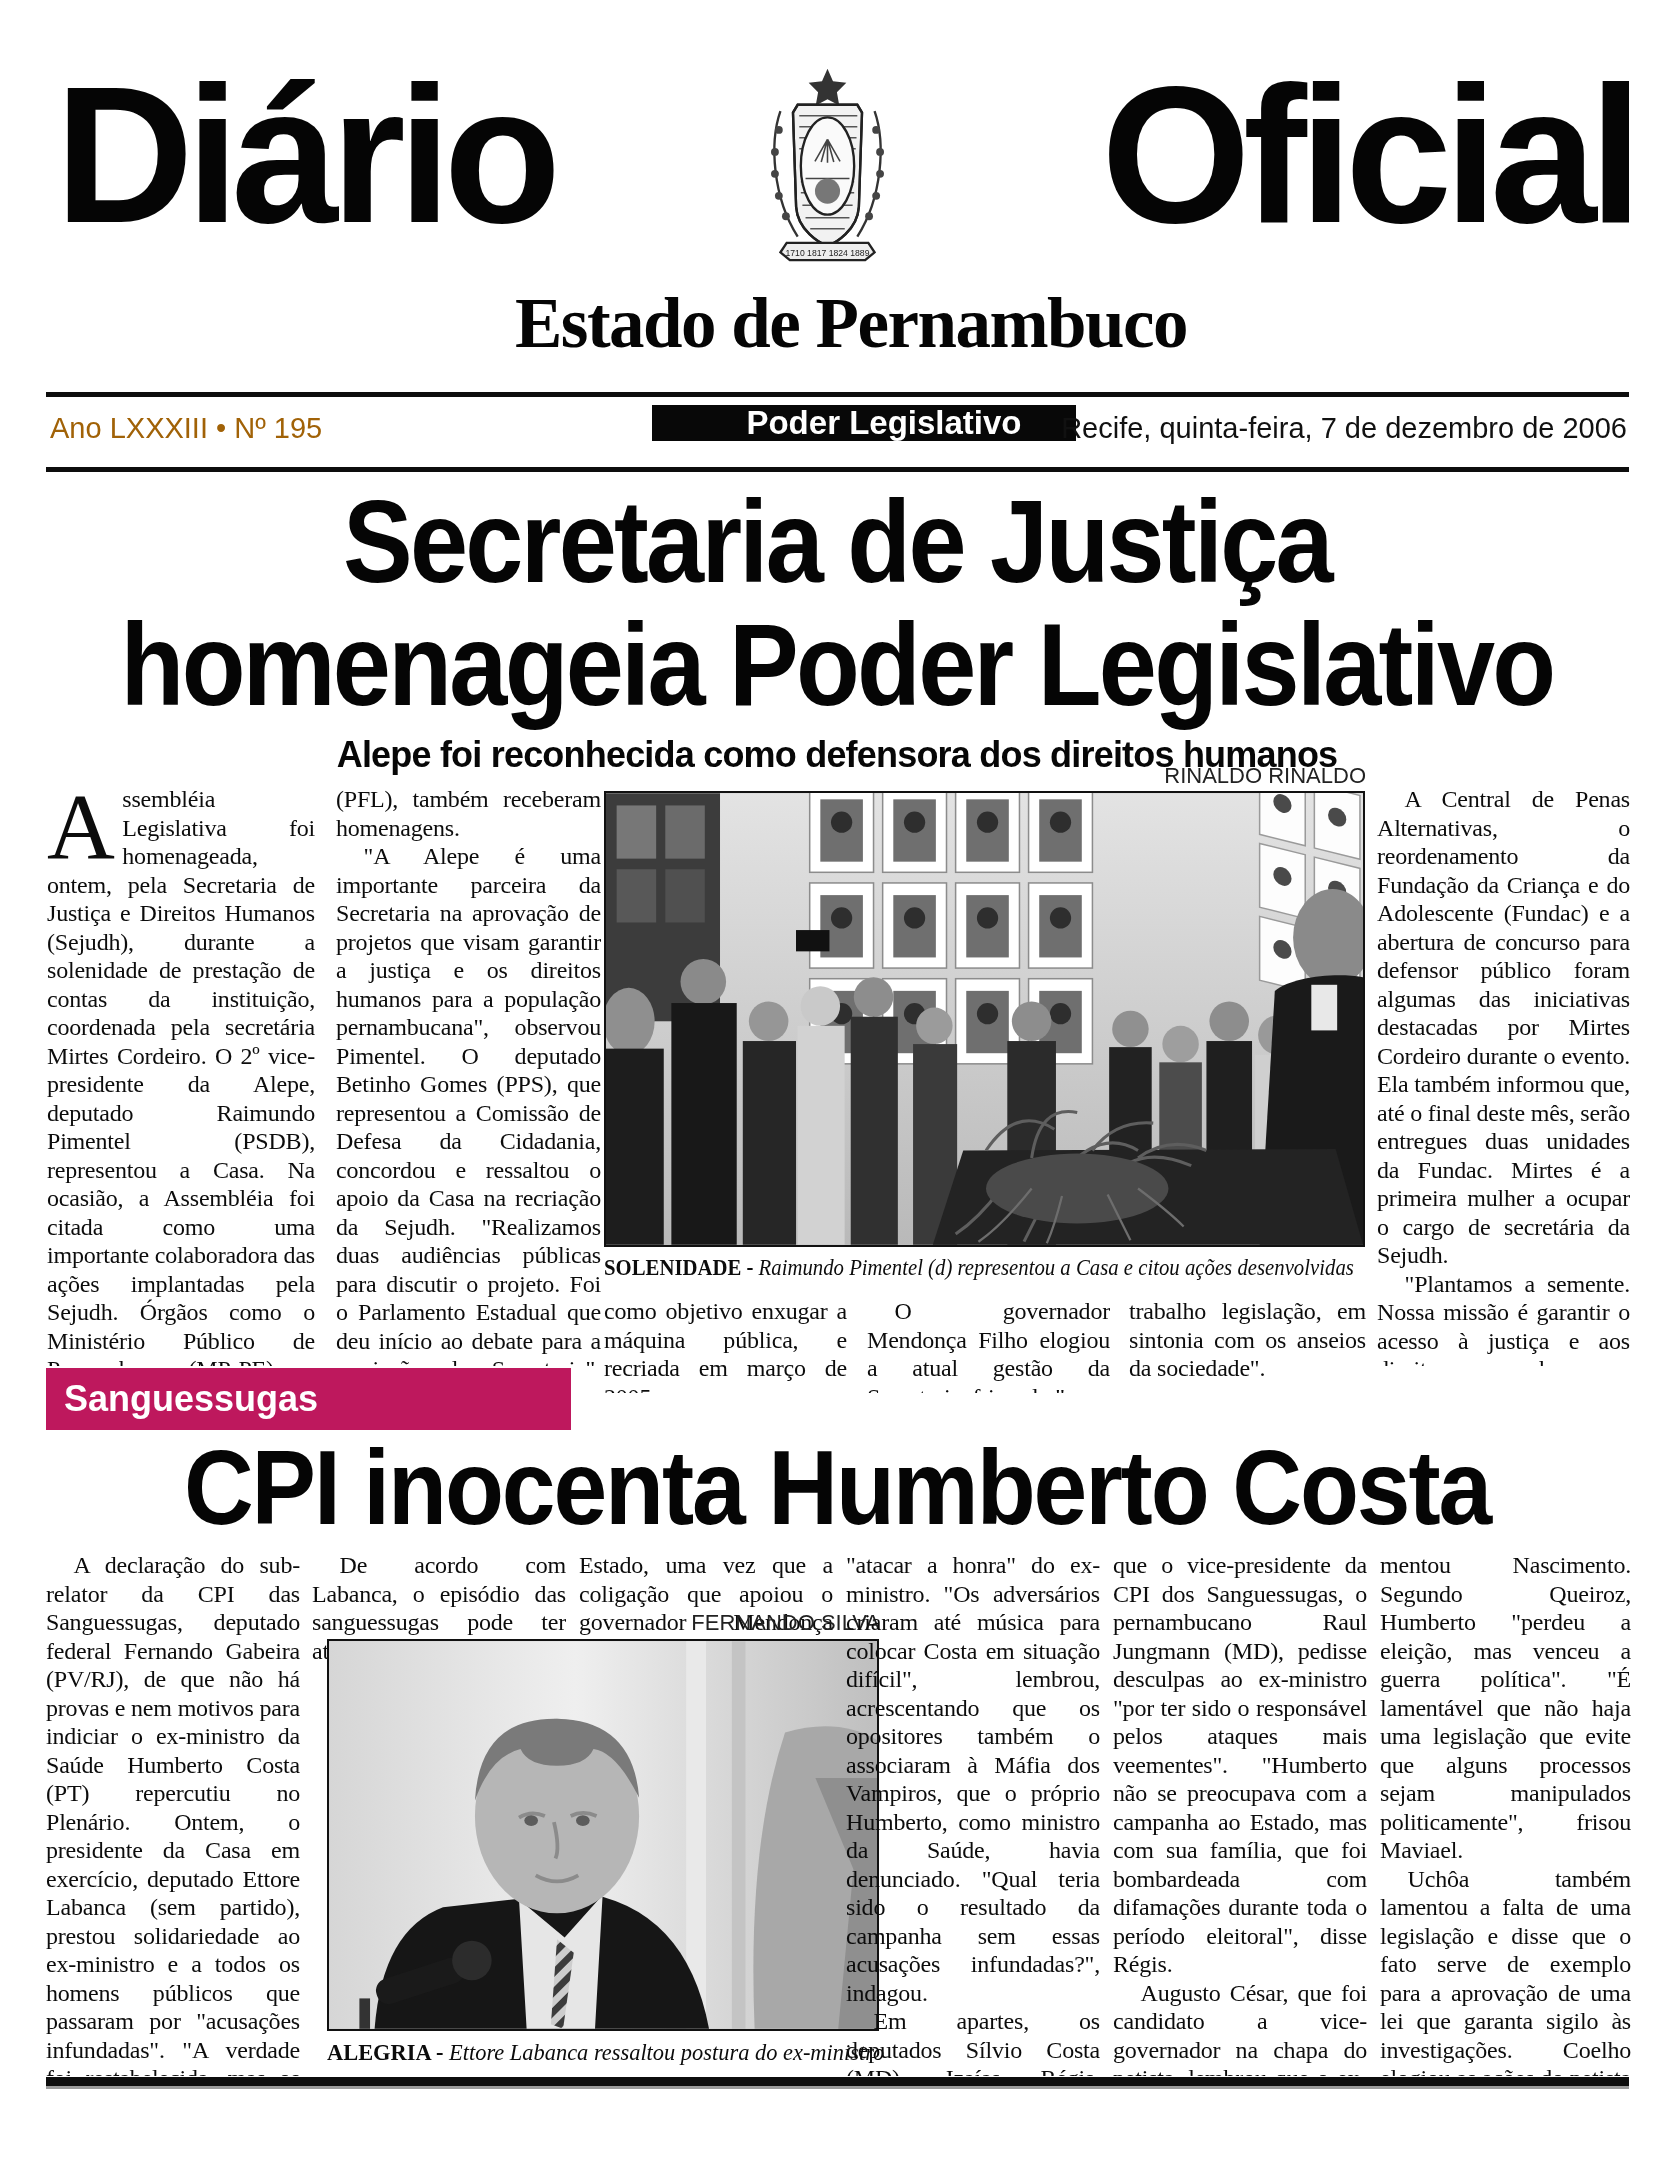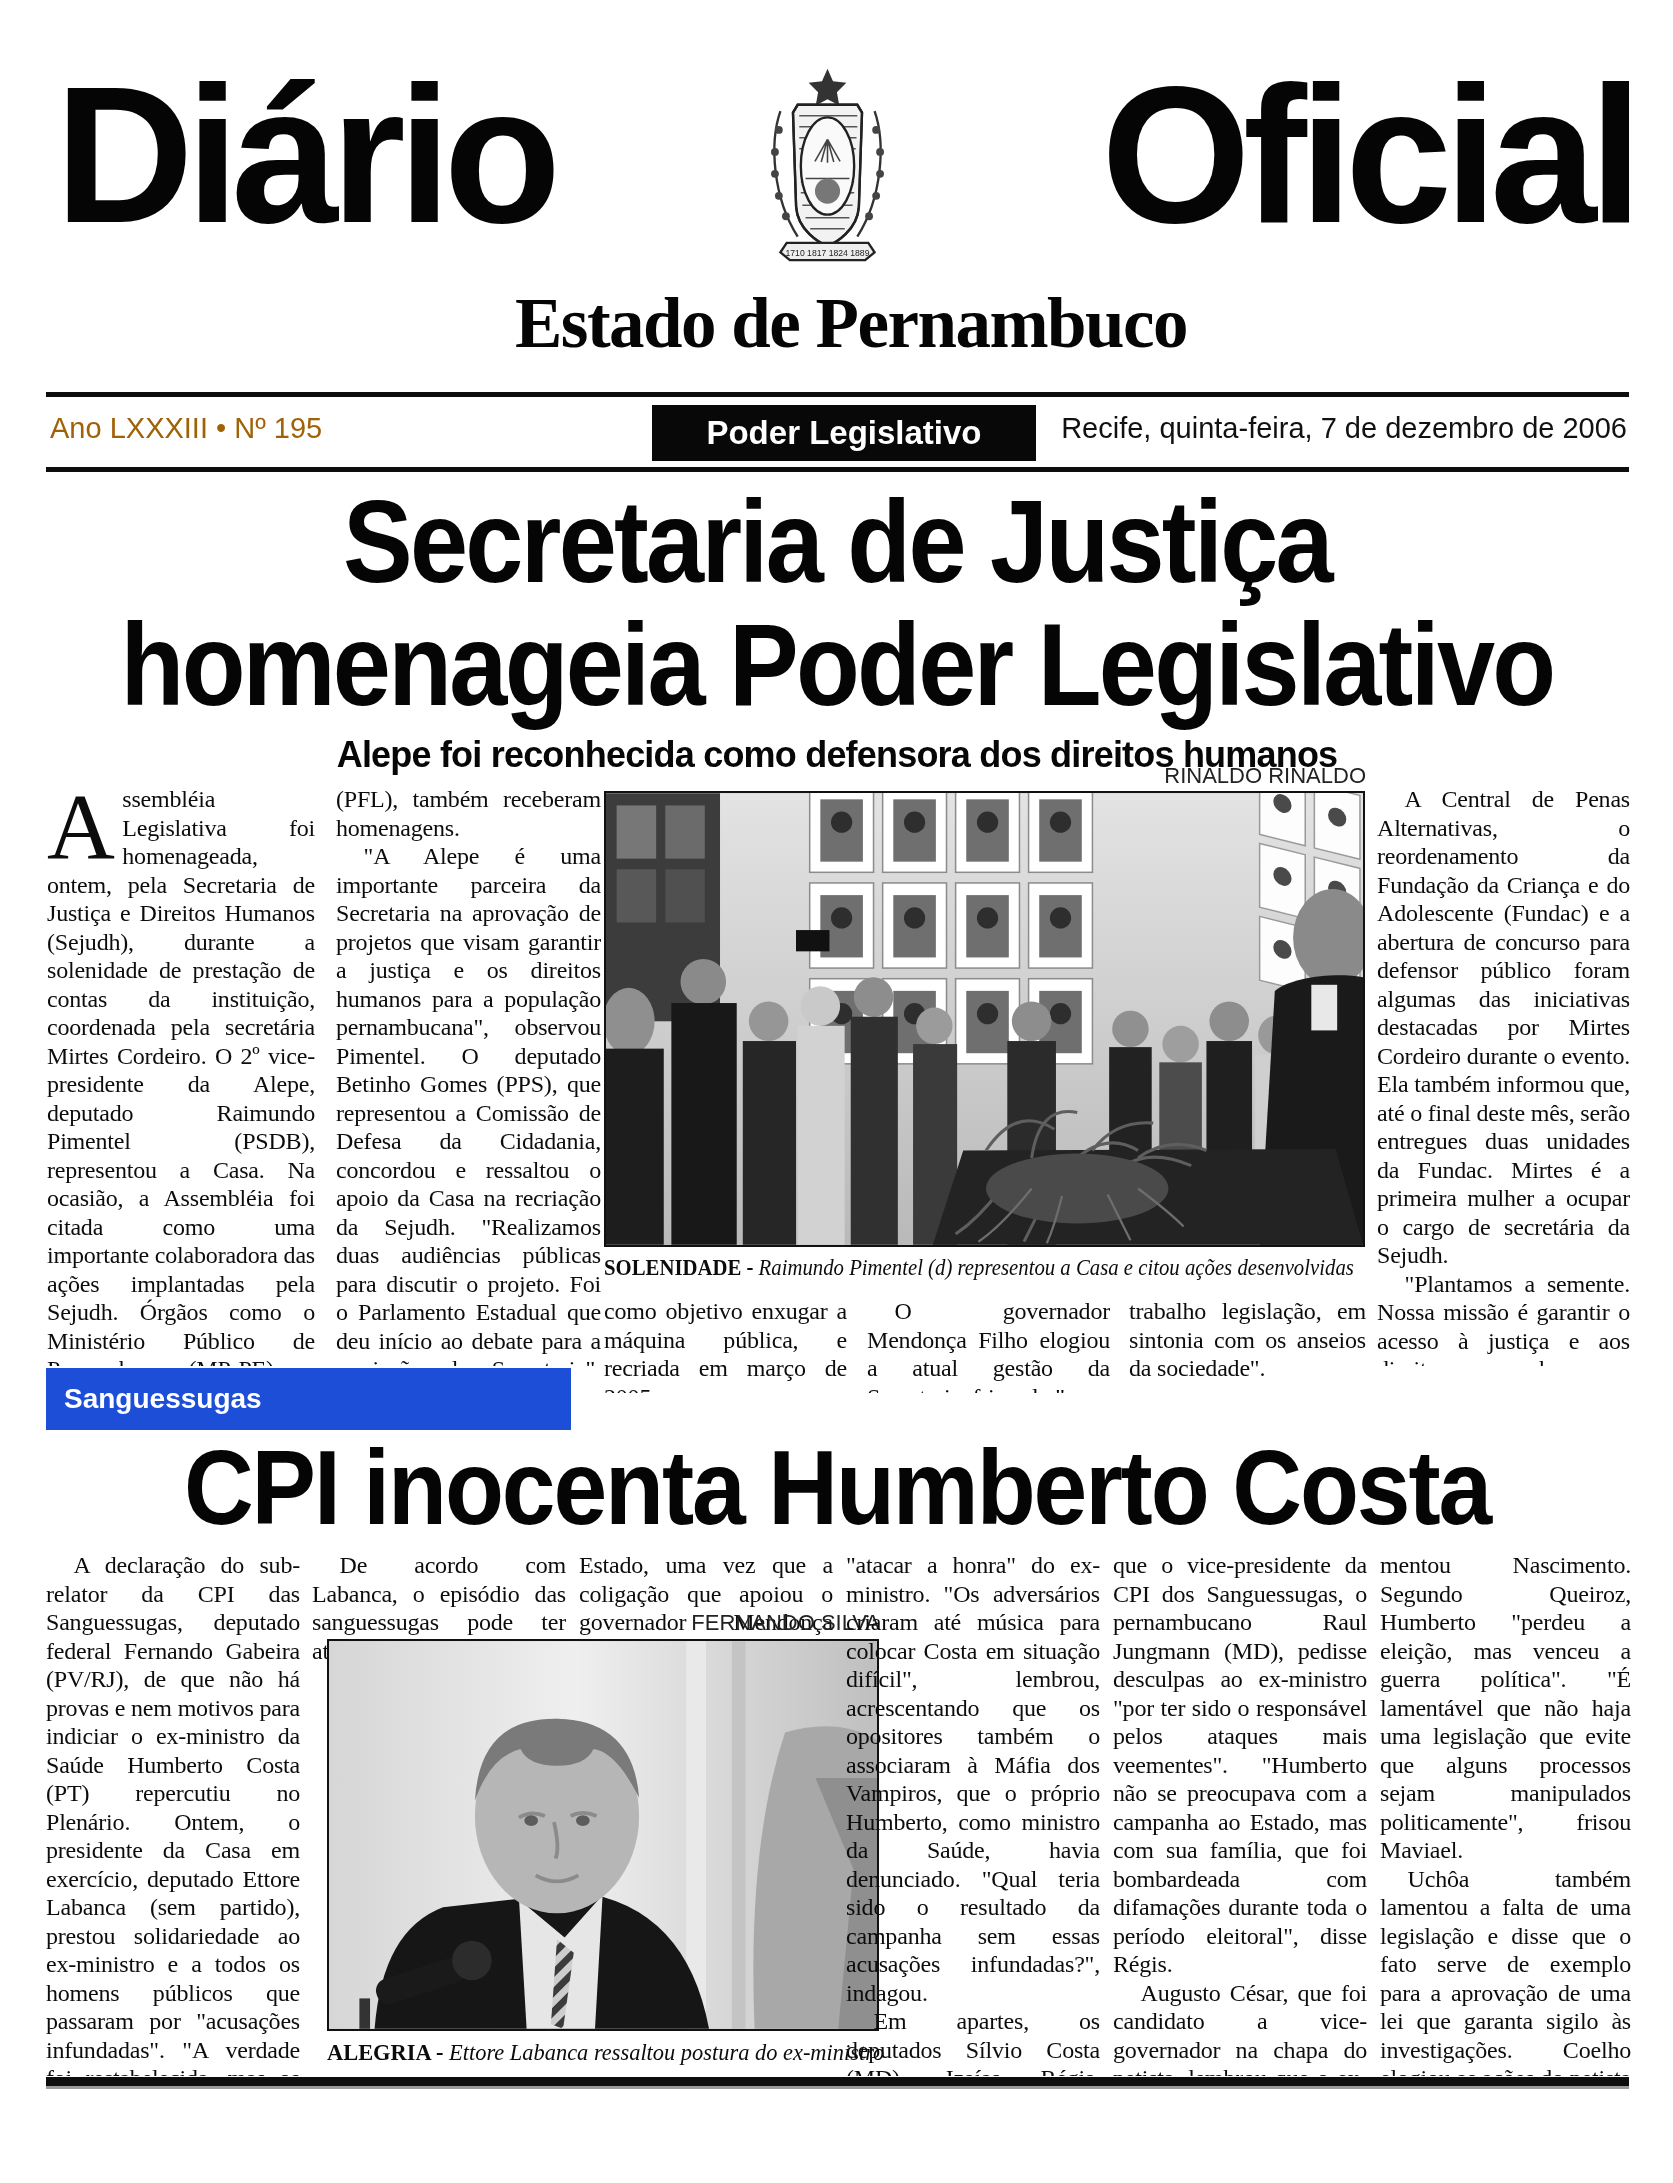--- a/index.html
+++ b/index.html
@@ -12,41 +12,41 @@
   
   .masthead{left:47px;top:59px;width:1580px;height:205px;display:flex;justify-content:space-between;align-items:flex-start;margin-left:8px;}
   .mast-word{font-family:"Liberation Sans",sans-serif;font-weight:700;font-size:192px;line-height:192px;letter-spacing:-7.6px;color:#050505;transform:scaleY(1.02);}
   .crest{width:163px;height:204px;margin-top:4.6px;flex:0 0 auto;}
   .mast-sub{left:14px;top:283px;width:1674px;text-align:center;font-family:Liberation Serif, serif;font-weight:700;font-size:71px;letter-spacing:-1.5px;color:#050505;}
   
   .rule{left:46px;width:1583px;background:#0d0d0d;}
   .r1{top:392px;height:5.3px;}
   .r2{top:467px;height:5.3px;}
   .info-left{left:50px;top:412px;font-family:"Liberation Sans",sans-serif;font-size:29px;color:#a16207;}
-  .badge{left:652px;top:405px;width:384px;height:56px;background:#080808;color:#fff;display:flex;align-items:center;justify-content:center;font-family:"Liberation Sans",sans-serif;font-weight:700;font-size:33px;}
+  .badge{left:652px;top:405px;width:384px;height:36px;background:#080808;color:#fff;display:flex;align-items:center;justify-content:center;font-family:"Liberation Sans",sans-serif;font-weight:700;font-size:33px;padding-left:40px;}
   .info-right{right:47px;top:412px;text-align:right;font-family:"Liberation Sans",sans-serif;font-size:29px;color:#111;}
   
   .h1line{left:0;width:1674px;text-align:center;font-family:"Liberation Sans",sans-serif;font-weight:700;font-size:116px;line-height:120px;letter-spacing:-3px;color:#050505;transform:scaleX(.9);transform-origin:50% 50%;}
   .h1a{top:482px;}
   .h1b{top:605px;}
   .subhead{left:0;top:734px;width:1674px;text-align:center;font-family:"Liberation Sans",sans-serif;font-weight:700;font-size:36px;letter-spacing:-0.8px;color:#070707;}
   .h2line{left:0;top:1428px;width:1674px;text-align:center;font-family:"Liberation Sans",sans-serif;font-weight:700;font-size:105px;letter-spacing:-2.3px;color:#050505;transform:scaleX(.92);transform-origin:50% 50%;}
   
   .bodycol{font-size:24px;line-height:28.5px;text-align:justify;letter-spacing:-0.2px;overflow:hidden;}
   .bodycol p{margin:0;}
   .indent{text-indent:1.15em;}
   .dropcap{float:left;font-size:94px;line-height:73px;padding:4.6px 7.6px 0 0;font-family:"Liberation Serif",serif;}
   
   .photo{border:2.3px solid #111;background:#c9c9c9;}
   .credit{font-family:"Liberation Sans",sans-serif;font-size:22px;color:#222;text-align:right;}
   .caption{white-space:nowrap;font-size:23.6px;transform:scaleX(.88);transform-origin:0 50%;}
   .cap-label{font-weight:700;}
   .cap-text{font-style:italic;}
   
-  .seclabel{left:46px;top:1368px;width:525px;height:62px;background:#1d4ed8;color:#fff;font-family:"Liberation Sans",sans-serif;font-weight:700;font-size:28px;line-height:62px;padding-left:18px;box-sizing:border-box;}
+  .seclabel{left:46px;top:1368px;width:525px;height:62px;background:#be185d;color:#fff;font-family:"Liberation Sans",sans-serif;font-weight:700;font-size:36px;line-height:62px;padding-left:18px;box-sizing:border-box;}
   .bottomrule{left:46px;top:2077px;width:1583px;height:9px;background:#0d0d0d;border-bottom:3.8px solid #9a9a9a;}
 </style>
 </head>
 <body>
 
 <div class="page">
 
   <div class="abs masthead">
     <div class="mast-word">Diário</div>
     <svg class="crest" viewBox="0 0 200 260">

